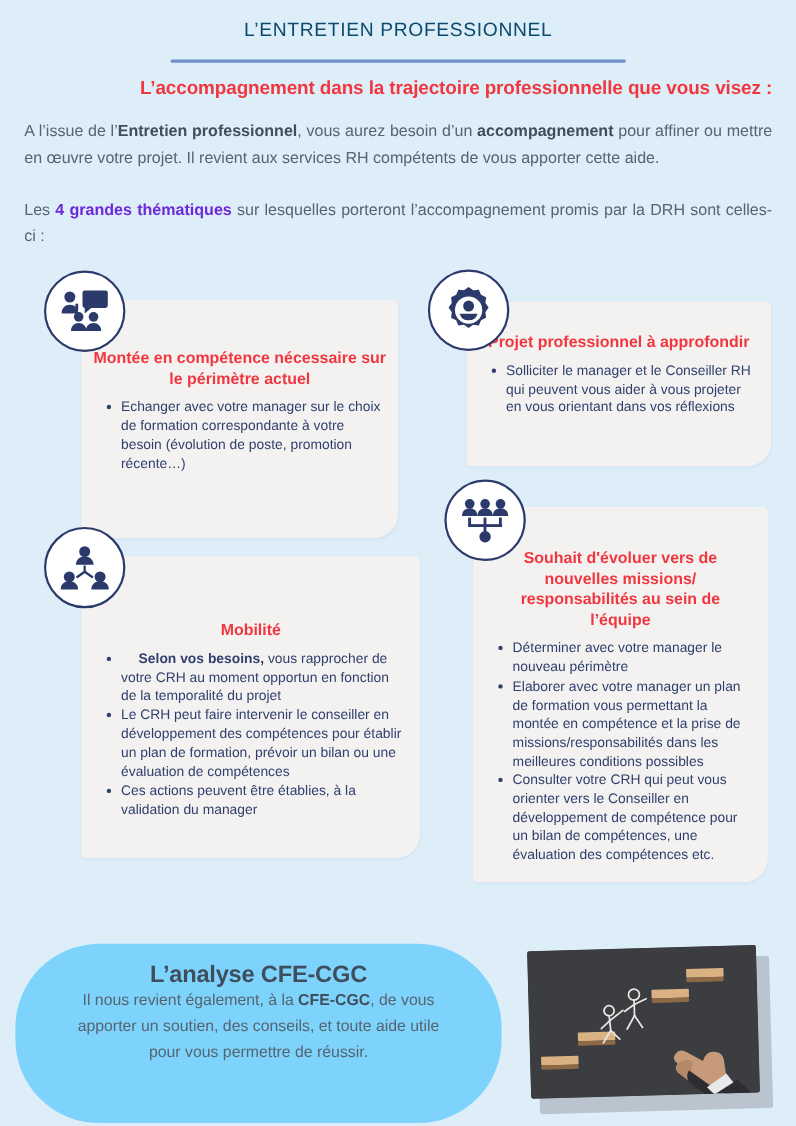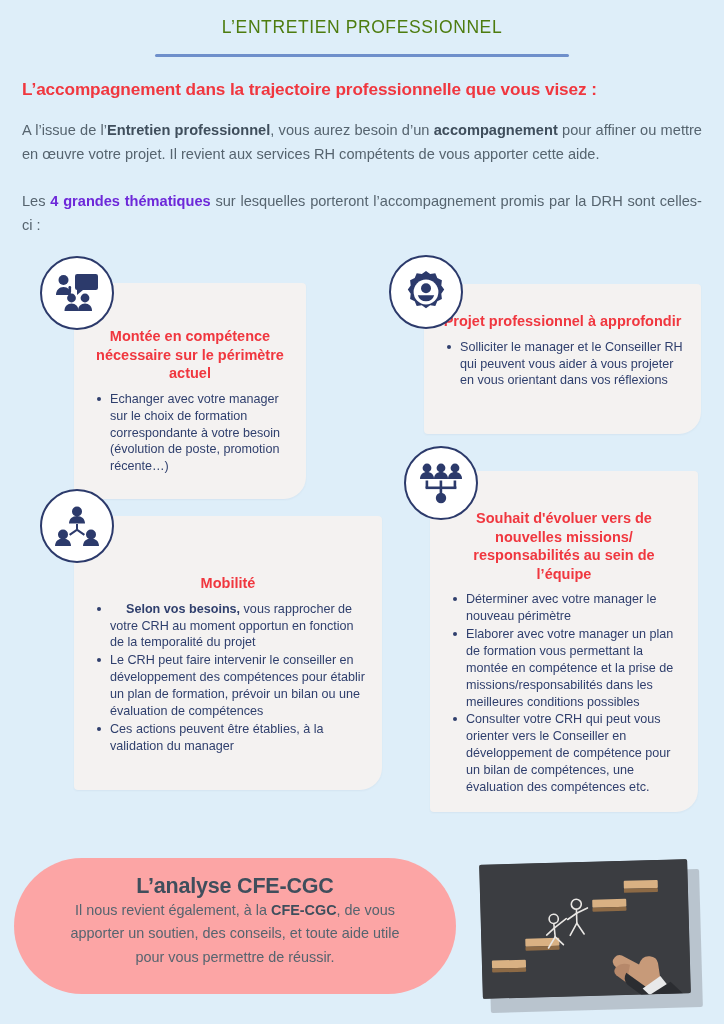--- a/index.html
+++ b/index.html
@@ -15,21 +15,21 @@
     overflow: hidden;
     -webkit-font-smoothing: antialiased;
   }
 
   
   .header {
     padding-top: 17px;
     text-align: center;
   }
   .header-title {
-    color: #4d7c0f;
+    color: #0c4a6e;
     font-size: 17.5px;
     letter-spacing: 0.6px;
     font-weight: 400;
     font-family: "Liberation Sans", sans-serif;
   }
   .header-rule {
     width: 414px;
     height: 3px;
     background: #6e8fcb;
     margin: 16px auto 0 auto;
@@ -37,22 +37,22 @@
   }
 
   
   .intro {
     padding: 0 22px;
   }
   .intro-heading {
     color: #f0373f;
     font-size: 17.2px;
     font-weight: bold;
-    text-align: left;
-    margin-top: 22px;
+    text-align: right;
+    margin-top: 12px;
     letter-spacing: -0.1px;
   }
   .para {
     color: #56646f;
     font-size: 14.6px;
     line-height: 1.62;
     text-align: justify;
     margin-top: 19px;
   }
   .para.second { margin-top: 24px; }
@@ -113,42 +113,42 @@
     border: 2.5px solid #2c3a6b;
     box-sizing: border-box;
     display: flex;
     align-items: center;
     justify-content: center;
     z-index: 5;
   }
   .icon-badge svg { display: block; }
 
   
-  #card-montee   { left: 74px;  top: 31px;  width: 232px; height: 216px; padding: 44px 10px 12px 10px; }
+  #card-montee   { left: 74px;  top: 31px;  width: 288px; height: 216px; padding: 44px 10px 12px 10px; }
   #badge-montee  { left: 40px;  top: 4px; }
 
   #card-projet   { left: 424px; top: 32px;  width: 277px; height: 150px; padding: 28px 10px 12px 10px; }
   #badge-projet  { left: 389px; top: 3px; }
 
   #card-mobilite { left: 74px;  top: 264px; width: 308px; height: 274px; padding: 58px 10px 12px 10px; }
   #badge-mobilite{ left: 40px;  top: 237px; }
 
   #card-souhait  { left: 430px; top: 219px; width: 268px; height: 341px; padding: 38px 10px 14px 10px; }
   #badge-souhait { left: 404px; top: 194px; }
 
   #card-souhait .card-title { padding: 0 4px; }
 
   
   .analysis {
     position: absolute;
     left: 14px;
     top: 858px;
     width: 442px;
-    height: 136px;
-    background: #fca5a5;
+    height: 163px;
+    background: #7dd3fc;
     border-radius: 76px;
     box-sizing: border-box;
     padding: 16px 46px 0 46px;
     text-align: center;
   }
   .analysis-title {
     color: #3f4e5c;
     font-size: 21.5px;
     font-weight: bold;
     letter-spacing: -0.2px;

